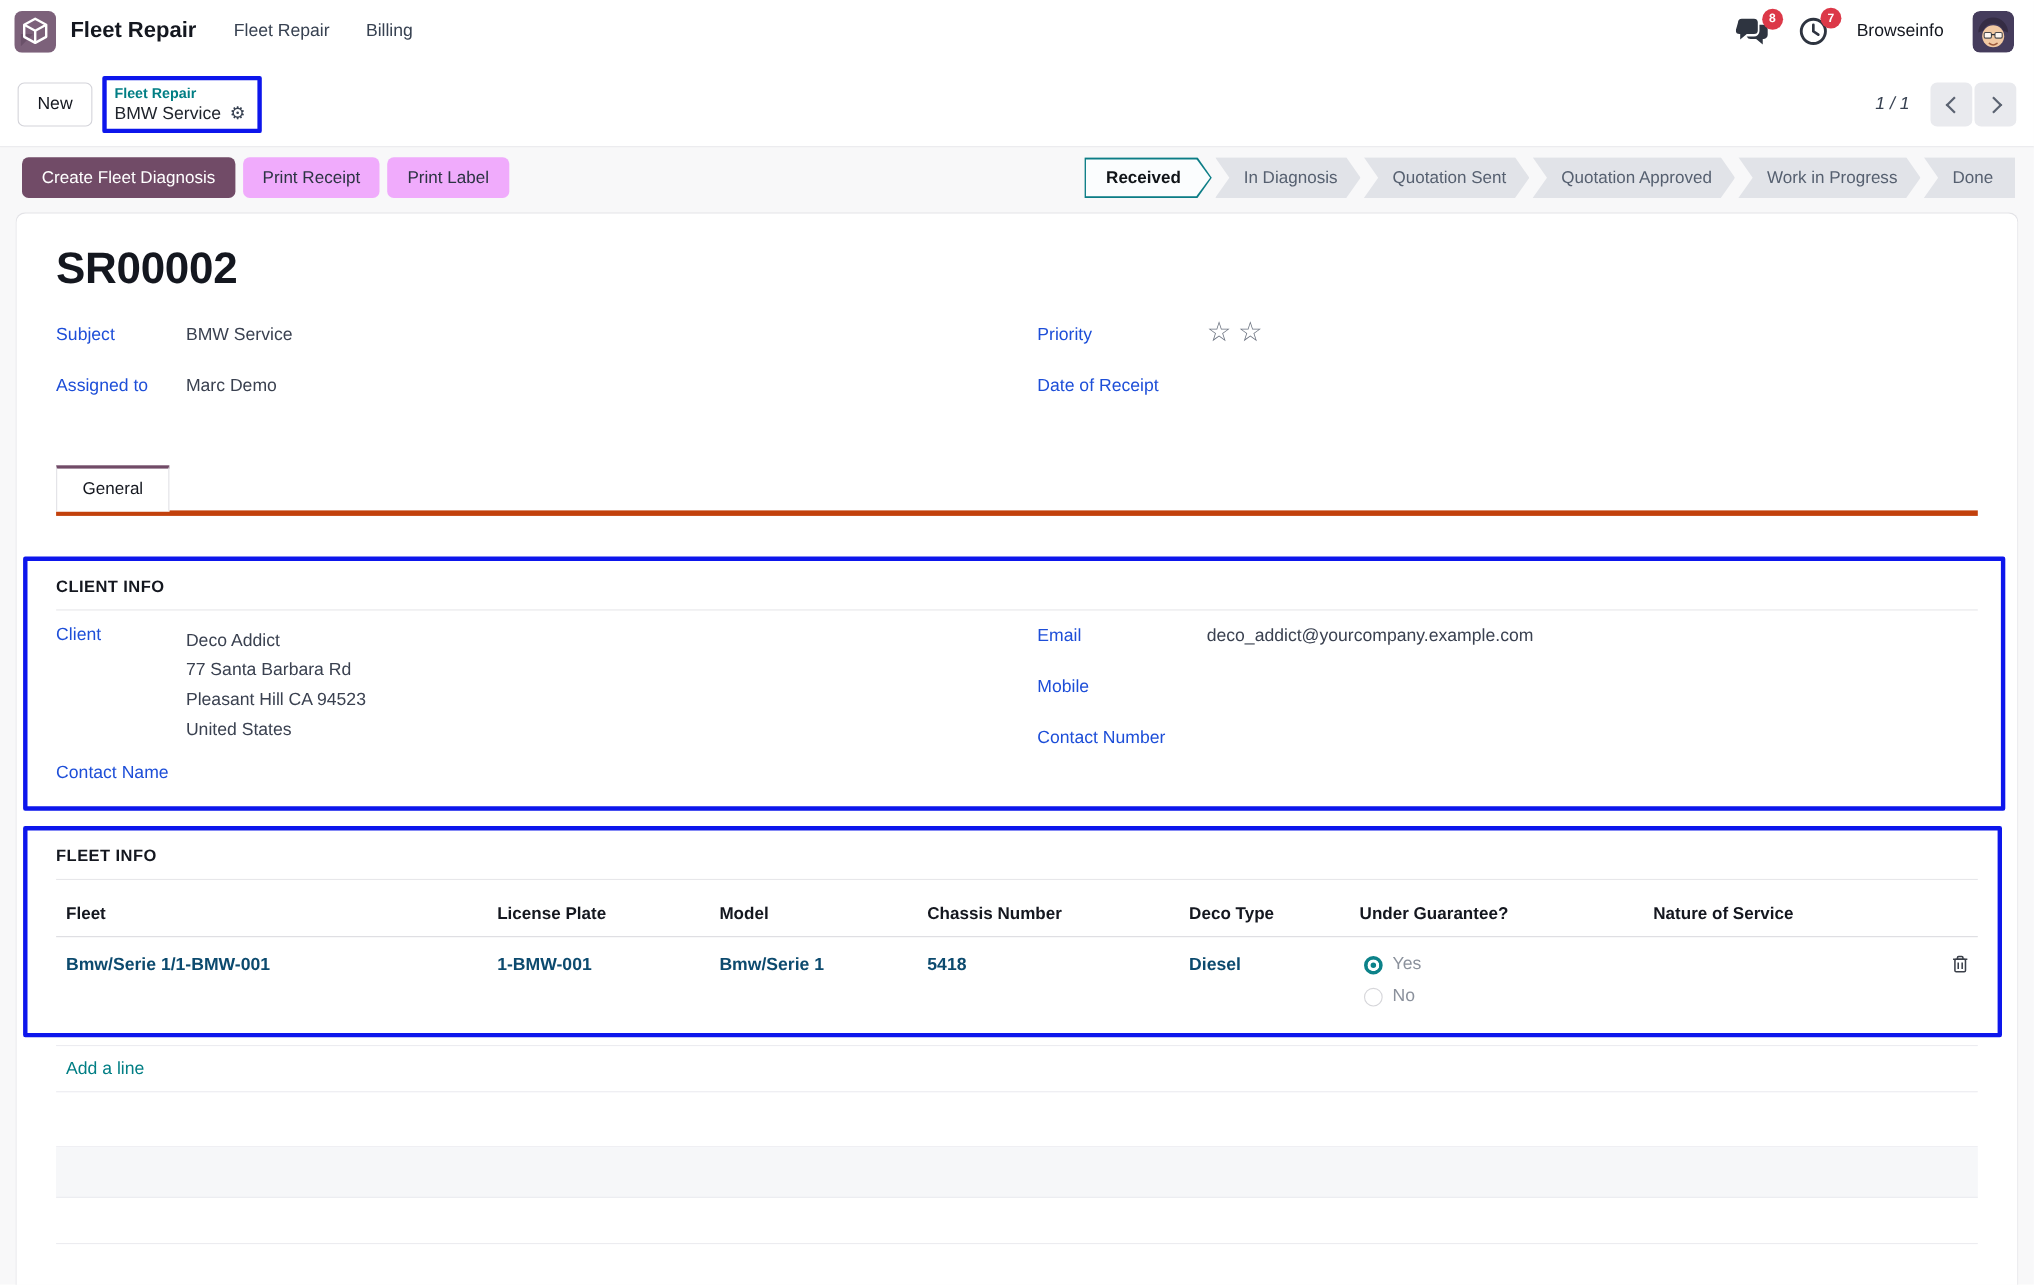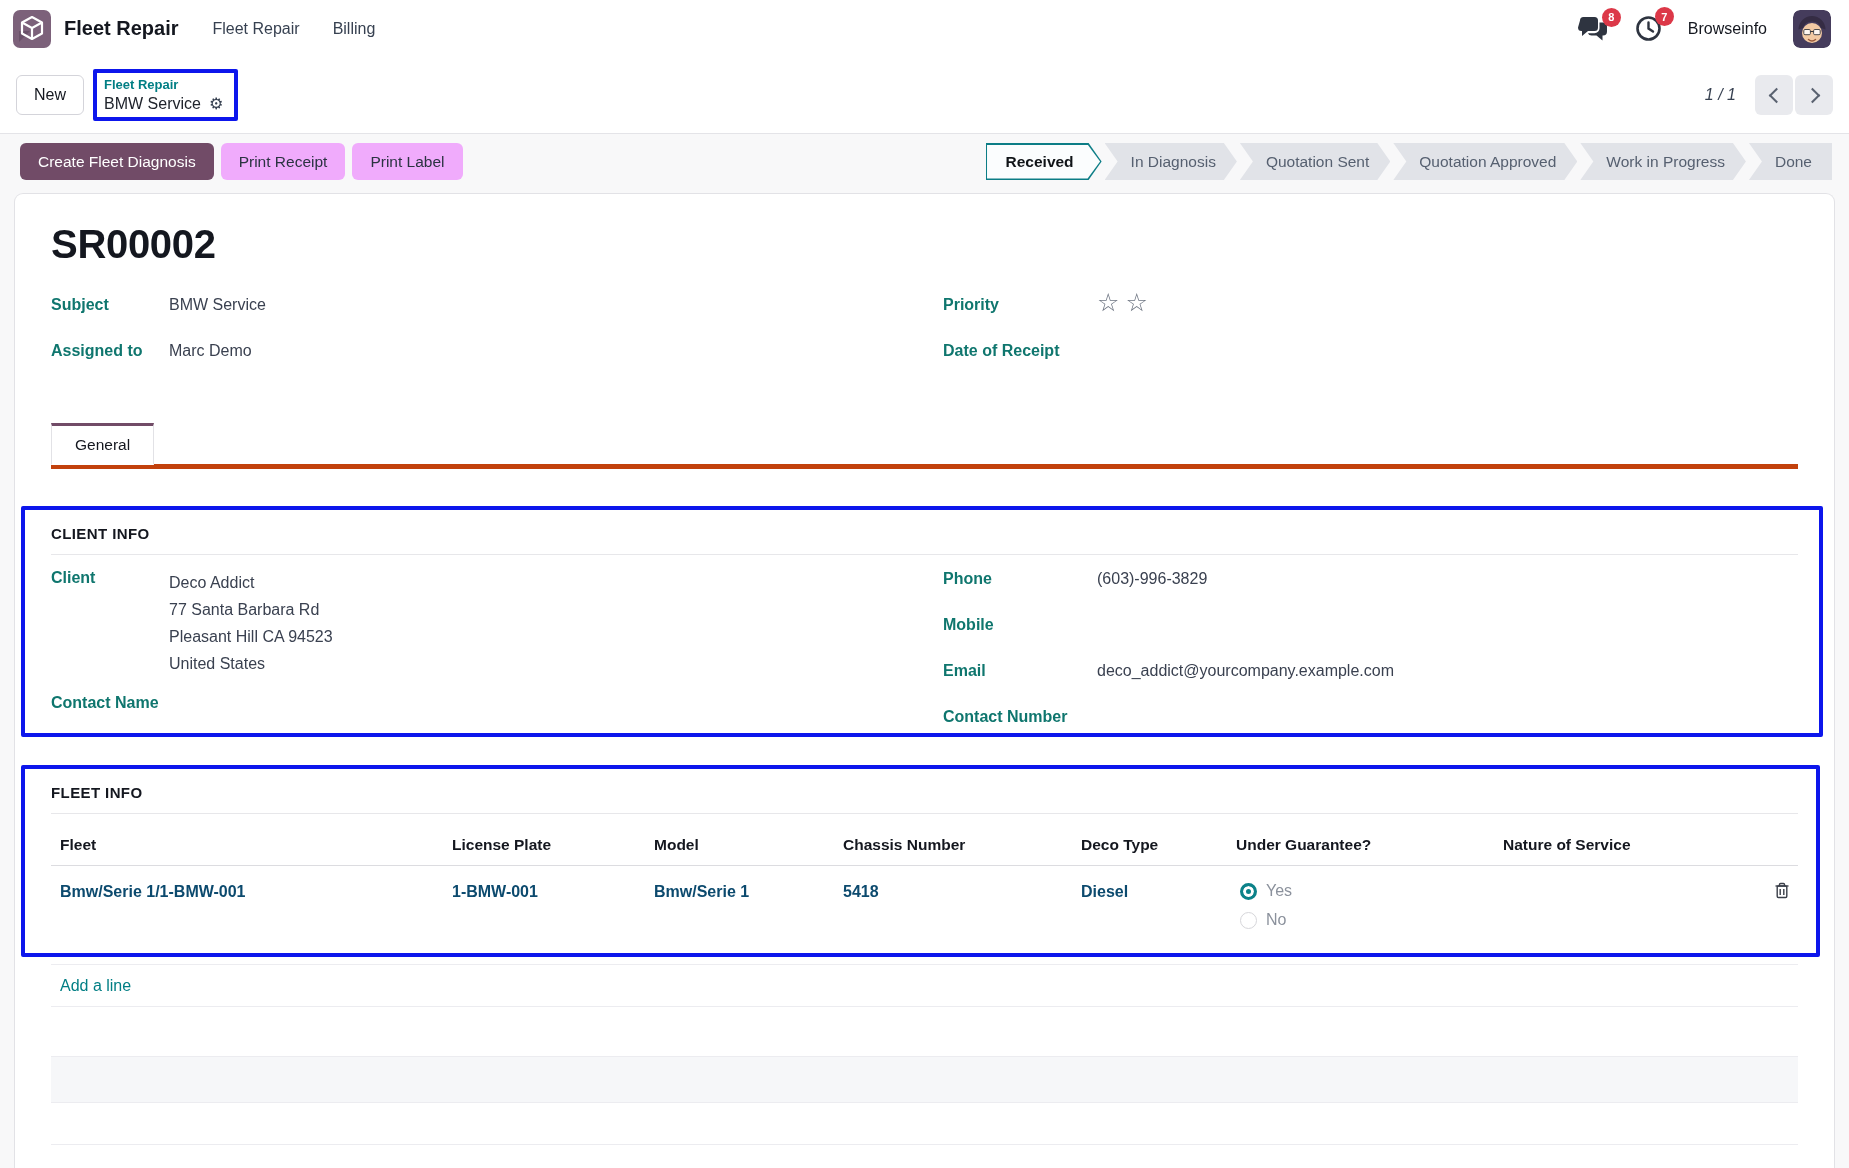--- a/index.html
+++ b/index.html
@@ -55,21 +55,21 @@
   .step-active::before { content:""; position:absolute; inset:1.5px; background:#fbfdfe;
                  clip-path:polygon(0 0, calc(100% - 12.5px) 0, 100% 50%, calc(100% - 12.5px) 100%, 0 100%); }
   .step-active span { position:relative; }
   
   .sheet { margin-top:13px; background:#fff; border:1px solid #e2e2e6; border-bottom:none;
            border-radius:9px 9px 0 0; padding:28px 36px 0; min-height:1012px; }
   .record-title { font-size:40px; line-height:44px; font-weight:700; letter-spacing:-.3px;
                   color:#14171f; margin-bottom:28px; }
   .two-col { display:grid; grid-template-columns:892px 1fr; }
   .frow { display:flex; line-height:22px; margin-bottom:24px; }
-  .flabel { width:118px; flex-shrink:0; font-weight:700; color:#0f766e; font-size:16px; }
+  .flabel { width:118px; flex-shrink:0; font-weight:400; color:#1d4ed8; font-size:16px; }
   .col-right .flabel { width:154px; }
   .fvalue { font-size:16px; color:#3a4150; cursor:text; }
   .stars { display:flex; gap:6px; font-size:25px; line-height:22px; color:#6e7582; margin-top:-3px; }
   .star { cursor:pointer; }
   
   .top-tabs { margin-top:37px; border-bottom:5px solid #c2410c; display:flex; }
   .tab-active { padding:10px 23px; background:#fff; border:1px solid #e2e2e6; border-top:3px solid #714B67;
                 border-bottom:1px solid #fff; margin-bottom:-1px; font-size:15.5px; color:#14171f; cursor:pointer; }
   
   section { position:relative; }
@@ -238,30 +238,26 @@
               <span class="addr-line" style="display:block;">United States</span>
             </span>
           </div>
           <div class="contact-row">
             <span class="flabel">Contact Name</span>
             <span class="fvalue"></span>
           </div>
         </div>
         <div class="col-right">
           <div class="frow2">
-            <span class="flabel">Phone</span>
-            <span class="fvalue">(603)-996-3829</span>
+            <span class="flabel">Email</span>
+            <span class="fvalue">deco_addict@yourcompany.example.com</span>
           </div>
           <div class="frow2">
             <span class="flabel">Mobile</span>
             <span class="fvalue"></span>
-          </div>
-          <div class="frow2">
-            <span class="flabel">Email</span>
-            <span class="fvalue">deco_addict@yourcompany.example.com</span>
           </div>
           <div class="frow2">
             <span class="flabel">Contact Number</span>
             <span class="fvalue"></span>
           </div>
         </div>
       </div>
     </section>
 
     <section class="fleet-section">

